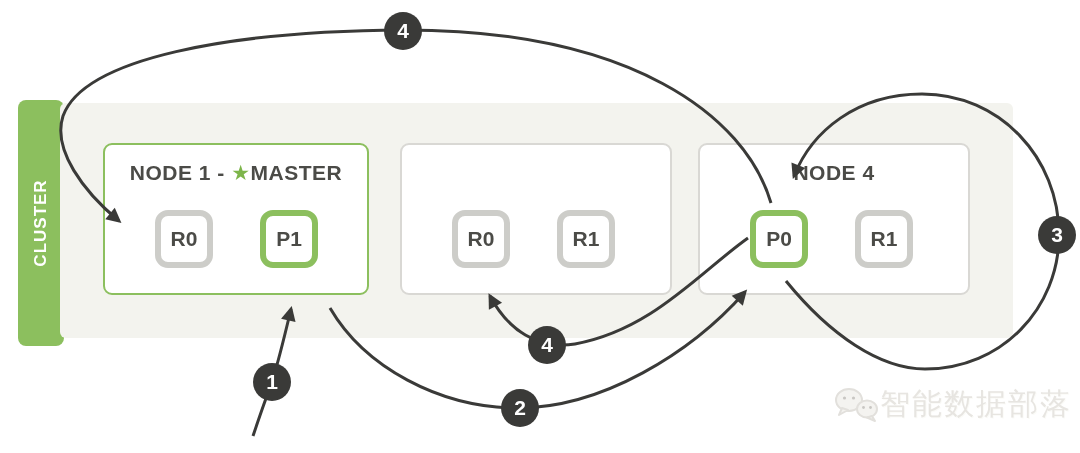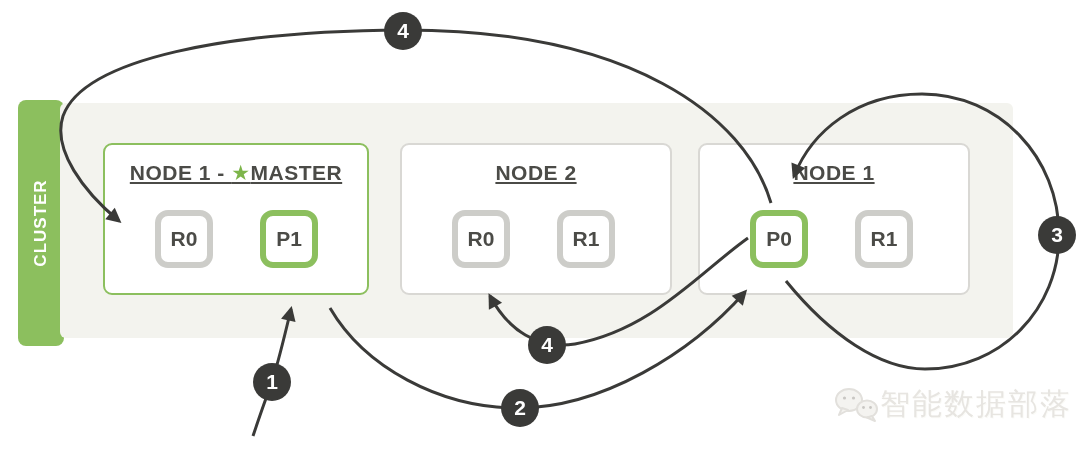--- a/index.html
+++ b/index.html
@@ -56,21 +56,20 @@
   .node-2 { left: 400px; width: 272px; }
   .node-3 { left: 698px; width: 272px; }
 
   .node-title {
     margin-top: 16px;
     text-align: center;
     font-size: 21px;
     font-weight: bold;
     color: #4b4b47;
     letter-spacing: 0.5px;
-    text-decoration: underline;
   }
   .node-title .star { color: #7db54a; font-size: 21px; }
 
   .shard {
     position: absolute;
     top: 65px;
     width: 58px; height: 58px;
     background: #ffffff;
     border: 6px solid #cdcdc9;
     border-radius: 13px;
@@ -138,27 +137,26 @@
 
   <div class="node-card node-1 master">
     <div class="node-title">
       <span>NODE 1 - </span><span class="star">★</span><span>MASTER</span>
     </div>
     <div class="shard pos-a">R0</div>
     <div class="shard pos-b primary">P1</div>
   </div>
 
   <div class="node-card node-2">
-    <div class="node-title">NODE 2</div>
     <div class="shard pos-a">R0</div>
     <div class="shard pos-b">R1</div>
   </div>
 
   <div class="node-card node-3">
-    <div class="node-title">NODE 1</div>
+    <div class="node-title">NODE 4</div>
     <div class="shard pos-a primary">P0</div>
     <div class="shard pos-b">R1</div>
   </div>
 
   <svg class="flow-svg" viewBox="0 0 1080 453" xmlns="http://www.w3.org/2000/svg">
     <defs>
       <marker id="ah" viewBox="0 0 16 16" markerWidth="17" markerHeight="17" refX="12" refY="8" orient="auto" markerUnits="userSpaceOnUse">
         <path d="M1,1 L15,8 L1,15 Z" fill="#3a3a38"></path>
       </marker>
     </defs>

